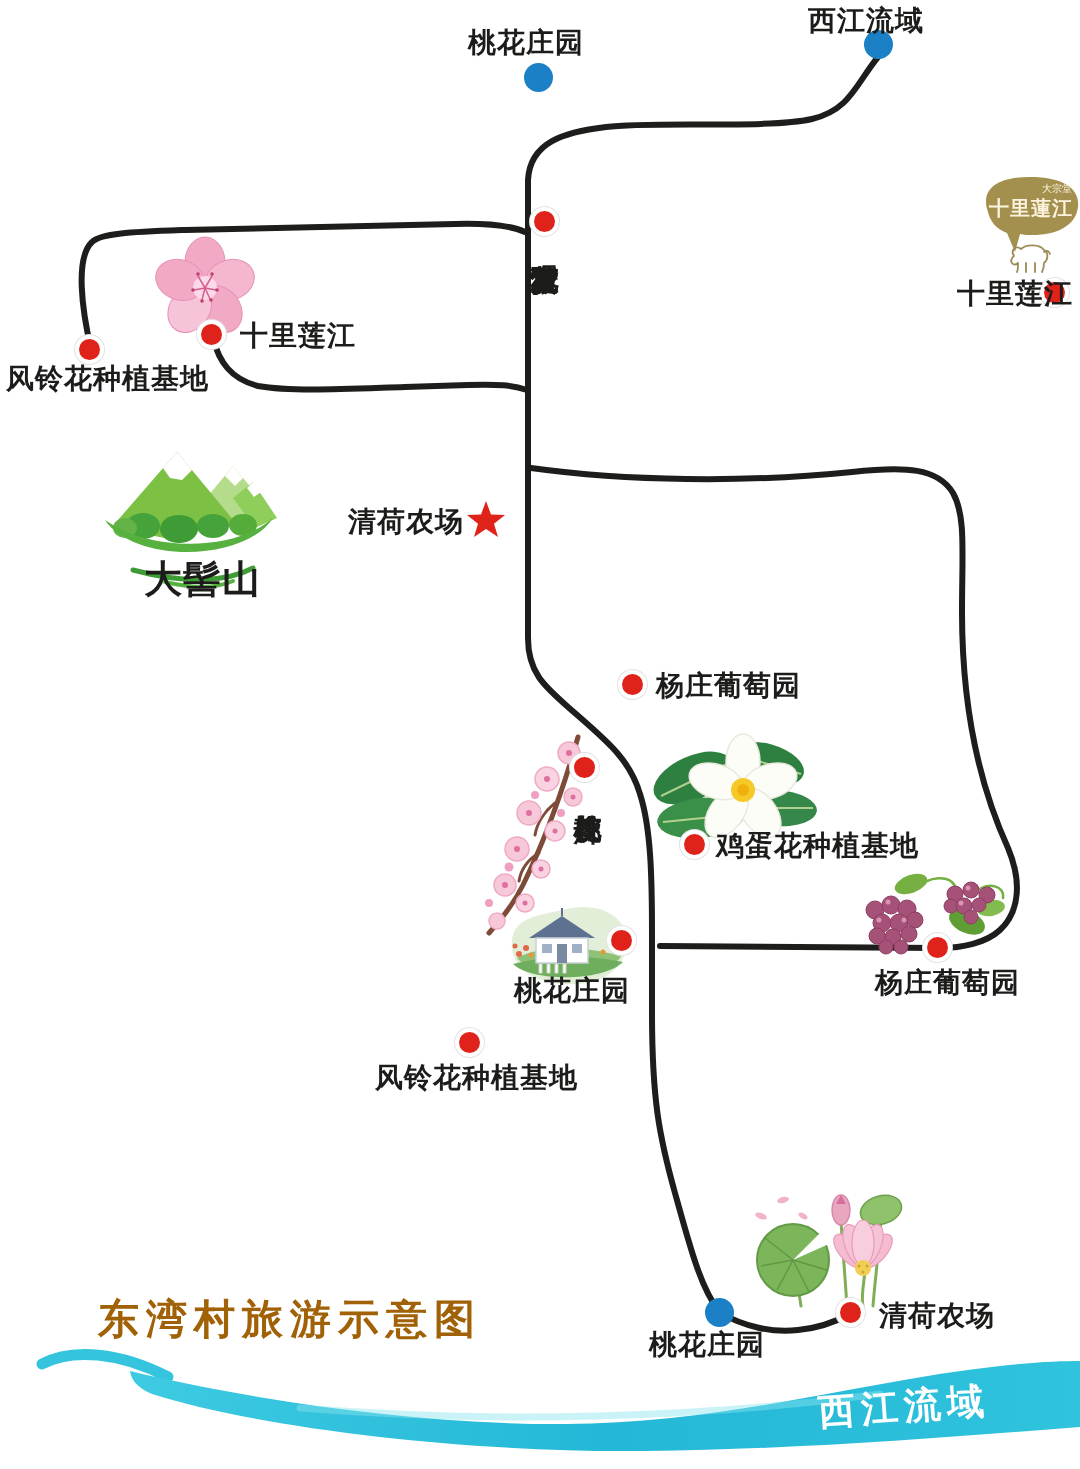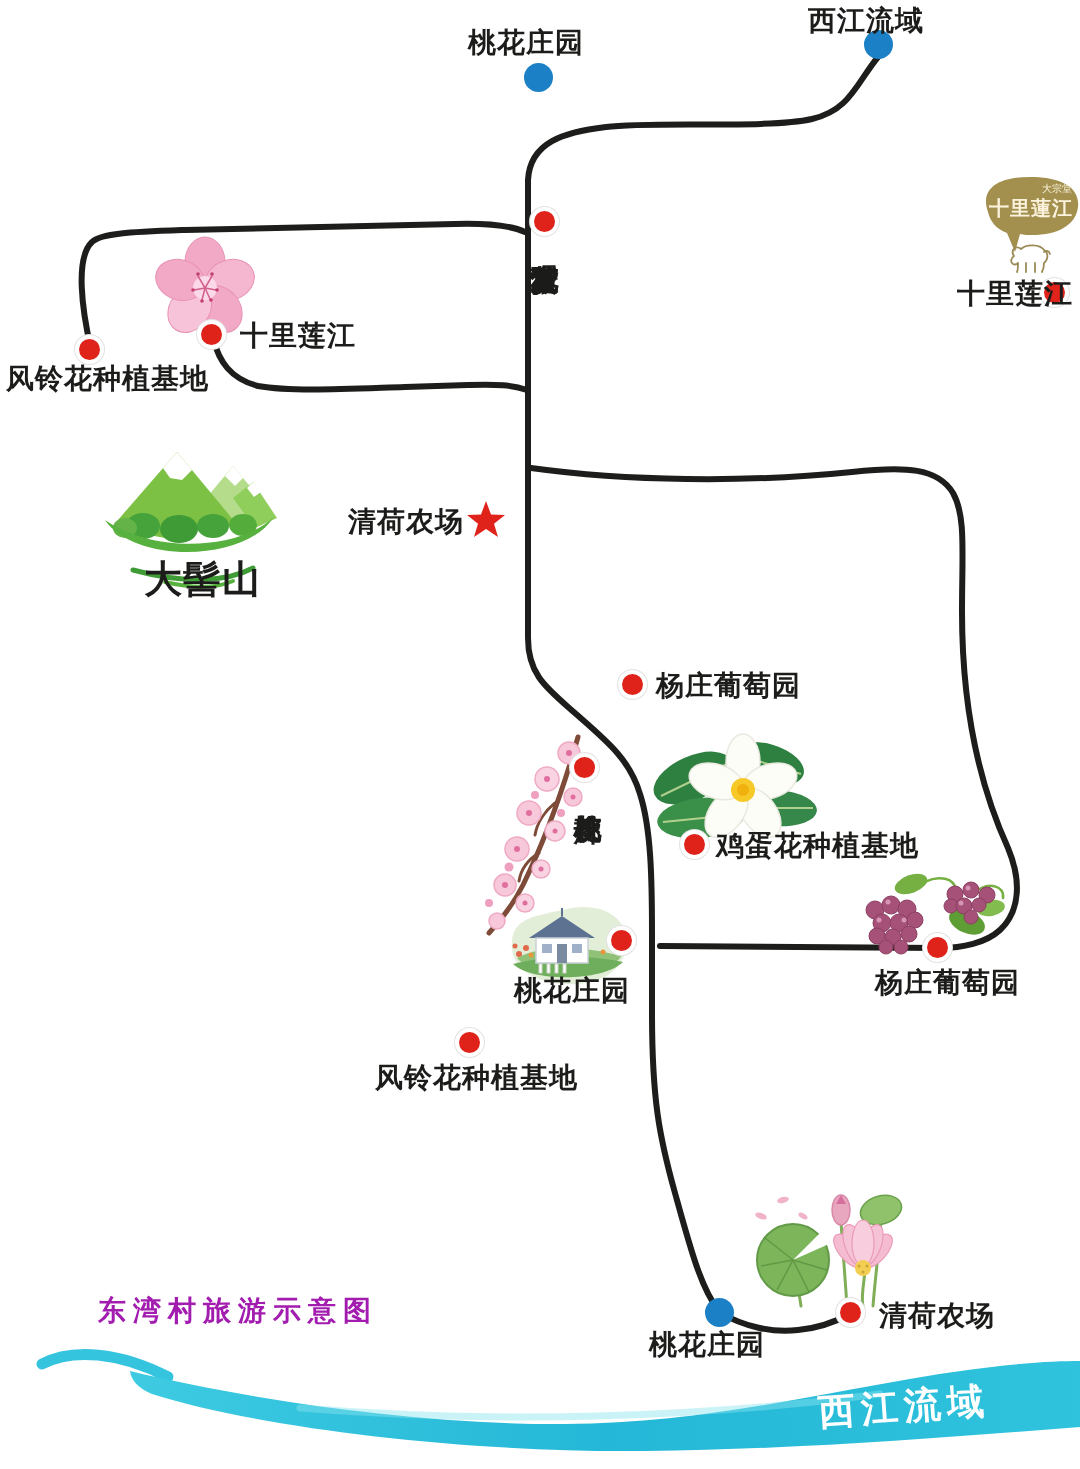--- a/index.html
+++ b/index.html
@@ -18,22 +18,22 @@
   }
   .red-dot{
     position:absolute;z-index:2;width:21px;height:21px;border-radius:50%;
     background:#e0231a;box-shadow:0 0 0 4px #ffffff,0 0 0 5px #e2e2e2;
   }
   .blue-dot{
     position:absolute;z-index:2;width:29px;height:29px;border-radius:50%;
     background:#1c80c6;
   }
   #map-title{
-    position:absolute;z-index:4;left:98px;top:1292px;font-size:28px;font-weight:bold;
-    color:#a21caf;letter-spacing:7px;white-space:nowrap;
+    position:absolute;z-index:4;left:98px;top:1292px;font-size:41px;font-weight:bold;
+    color:#a16207;letter-spacing:7px;white-space:nowrap;
   }
   #river-label{
     position:absolute;z-index:4;left:818px;top:1382px;font-size:37px;font-weight:bold;
     color:#ffffff;letter-spacing:6px;transform:rotate(-4deg);white-space:nowrap;
   }
 </style>
 </head>
 <body>
 
 <div id="stage">

